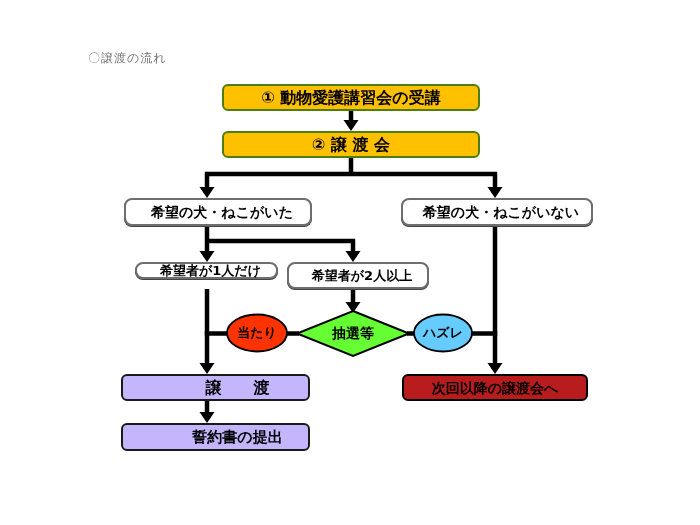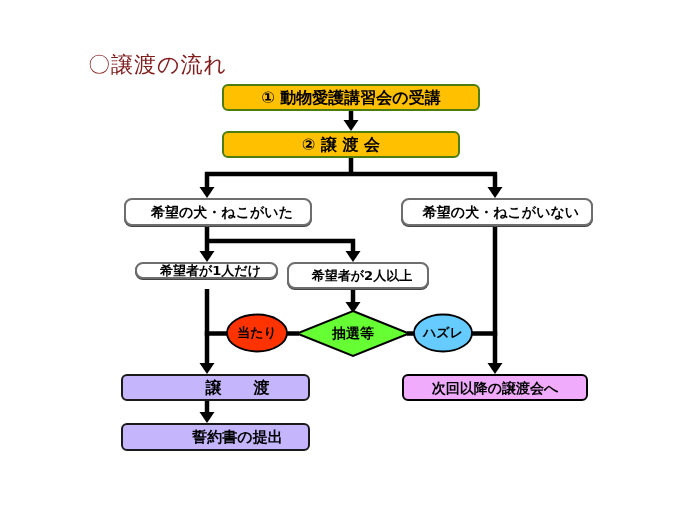--- a/index.html
+++ b/index.html
@@ -9,23 +9,23 @@
     height: 525px;
     background: #ffffff;
     font-family: "DejaVu Sans", "Liberation Sans", sans-serif;
     color: #000;
     overflow: hidden;
   }
   .title {
     position: absolute;
     left: 88px;
     top: 50px;
-    font-size: 22px;
+    font-size: 12px;
     letter-spacing: 1px;
-    color: #7f1d1d;
+    color: #737373;
     white-space: nowrap;
   }
   svg.connectors {
     position: absolute;
     left: 0; top: 0;
     width: 700px; height: 525px;
   }
   .node {
     position: absolute;
     box-sizing: border-box;
@@ -51,21 +51,21 @@
     padding-left: 8px;
   }
   .node.pink {
     background: #c4b5fd;
     border: 2px solid #1a1a1a;
     border-radius: 6px;
     font-size: 16px;
     padding-left: 44px;
   }
   .node.yellow {
-    background: #f0abfc;
+    background: #b91c1c;
     border: 2px solid #000;
     border-radius: 6px;
     font-size: 14px;
   }
   .shape-label {
     position: absolute;
     display: flex;
     align-items: center;
     justify-content: center;
     font-weight: bold;
@@ -132,21 +132,21 @@
 
     <ellipse cx="257" cy="333" rx="30" ry="18.5" fill="#FF3300" stroke="#000" stroke-width="1.8"></ellipse>
 
     <ellipse cx="443" cy="333" rx="29" ry="18.5" fill="#66CCFF" stroke="#000" stroke-width="1.8"></ellipse>
   </svg>
 
   <div class="node orange" style="left:222px; top:84px;  width:258px; height:27px;">
     <span>① 動物愛護講習会の受講</span>
   </div>
 
-  <div class="node orange" style="left:222px; top:131px; width:238px; height:27px;">
+  <div class="node orange" style="left:222px; top:131px; width:258px; height:27px;">
     <span>② 譲 渡 会</span>
   </div>
 
   <div class="node white" style="left:124px; top:198px; width:188px; height:28px;">
     <span>希望の犬・ねこがいた</span>
   </div>
 
   <div class="node white" style="left:401px; top:198px; width:192px; height:28px;">
     <span>希望の犬・ねこがいない</span>
   </div>

